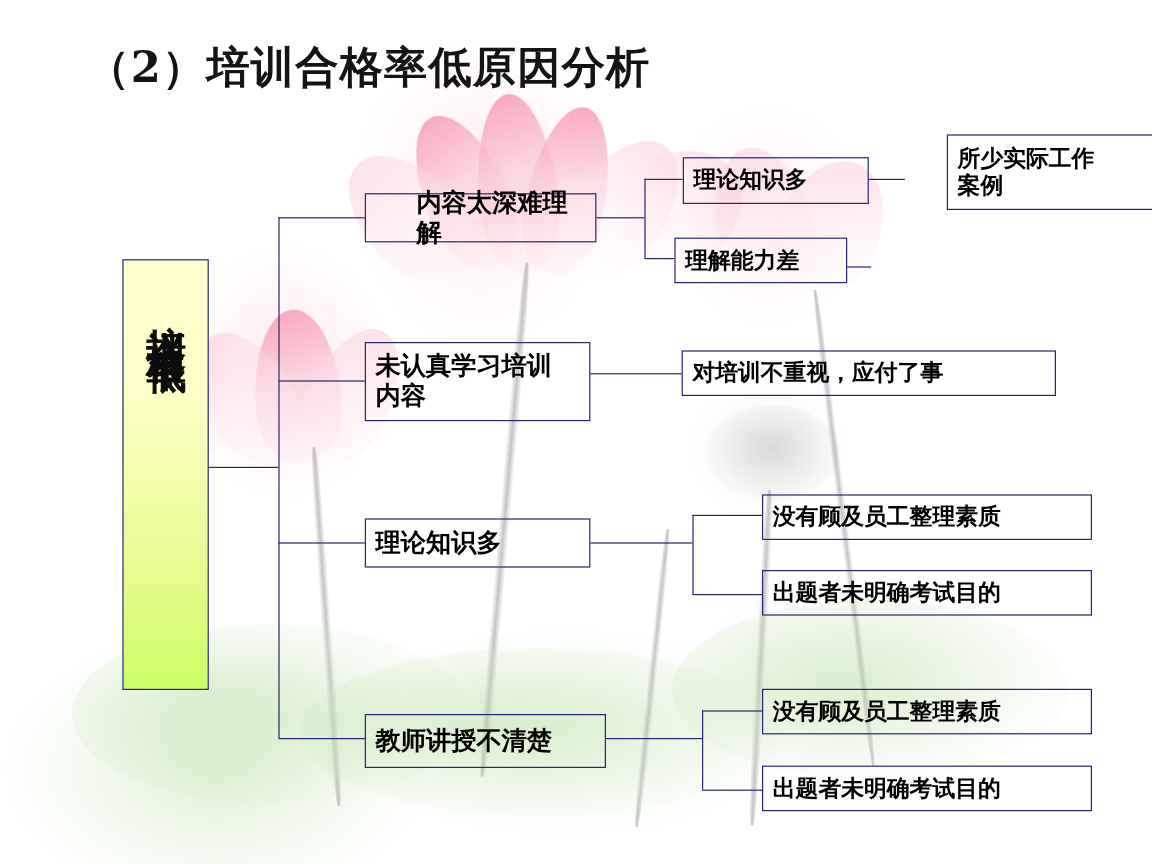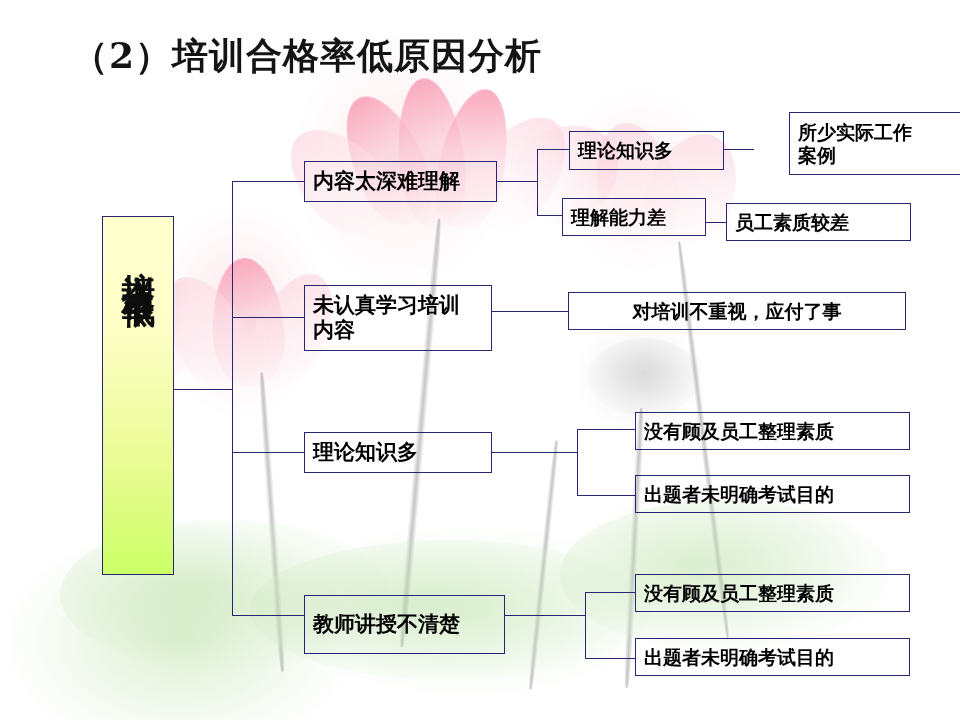--- a/index.html
+++ b/index.html
@@ -202,55 +202,52 @@
 
   <div class="conn h" style="left:505px; top:615px; width:80px;"></div>
   <div class="conn v" style="left:585px; top:592px; height:66px;"></div>
   <div class="conn h" style="left:585px; top:592px; width:50px;"></div>
   <div class="conn h" style="left:585px; top:658px; width:50px;"></div>
 
   <div class="root-node" style="left:102px; top:216px; width:72px; height:359px;">
     <span class="vtxt">培训合格率低</span>
   </div>
 
-  <div class="node lvl1" style="left:304px; top:161px; width:193px; height:41px;">
+  <div class="node lvl1" style="left:304px; top:161px; width:193px; height:41px;padding-left:34px;">
     <span class="txt">内容太深难理解</span>
   </div>
 
   <div class="node lvl1" style="left:304px; top:285px; width:188px; height:66px;">
     <span class="txt">未认真学习培训
 内容</span>
   </div>
 
   <div class="node lvl1" style="left:304px; top:432px; width:188px; height:41px;">
     <span class="txt">理论知识多</span>
   </div>
 
-  <div class="node lvl1" style="left:304px; top:595px; width:201px; height:59px;">
+  <div class="node lvl1" style="left:304px; top:595px; width:201px; height:45px;">
     <span class="txt">教师讲授不清楚</span>
   </div>
 
   <div class="node lvl2" style="left:569px; top:131px; width:155px; height:39px;">
     <span class="txt">理论知识多</span>
   </div>
 
   <div class="node lvl2" style="left:754px; top:112px; width:185px; height:63px;margin-left:35px;">
     <span class="txt">所少实际工作
 案例</span>
   </div>
 
   <div class="node lvl2" style="left:562px; top:198px; width:144px; height:38px;">
     <span class="txt">理解能力差</span>
   </div>
 
-  <div class="node lvl2" style="left:726px; top:203px; width:185px; height:38px;">
-    <span class="txt">员工素质较差</span>
-  </div>
-
-  <div class="node lvl2" style="left:568px; top:292px; width:338px; height:38px;justify-content:center;">
+
+  <div class="node lvl2" style="left:568px; top:292px; width:312px; height:38px;">
     <span class="txt">对培训不重视，应付了事</span>
   </div>
 
   <div class="node lvl2" style="left:635px; top:412px; width:275px; height:38px;">
     <span class="txt">没有顾及员工整理素质</span>
   </div>
 
   <div class="node lvl2" style="left:635px; top:475px; width:275px; height:38px;">
     <span class="txt">出题者未明确考试目的</span>
   </div>

